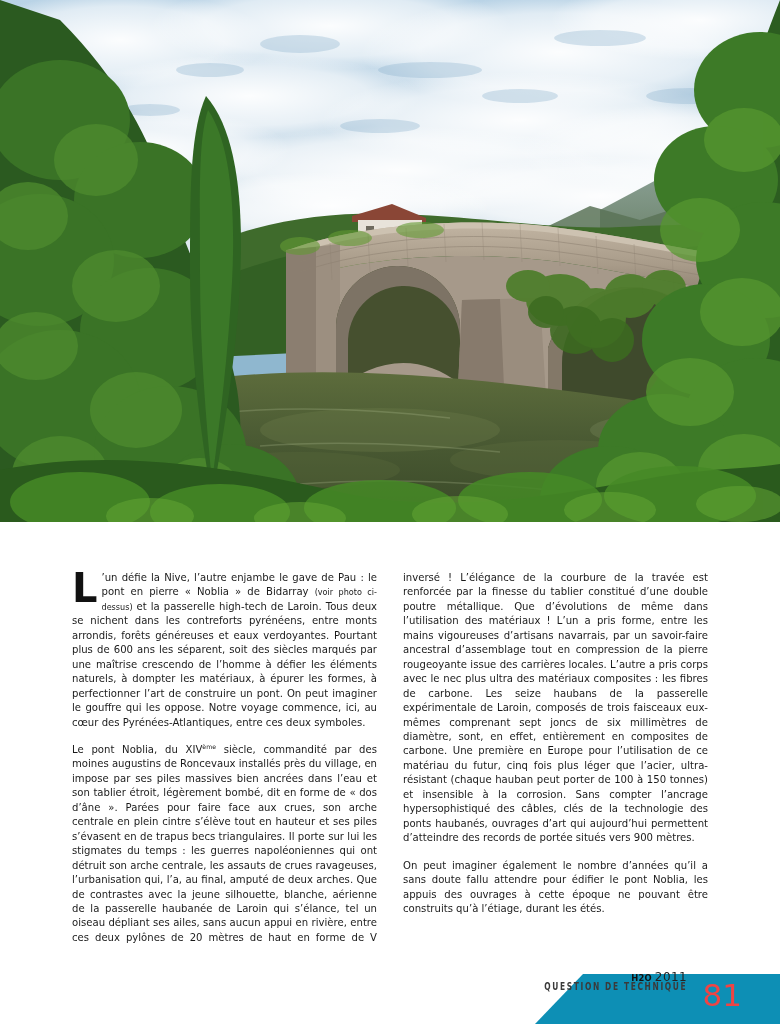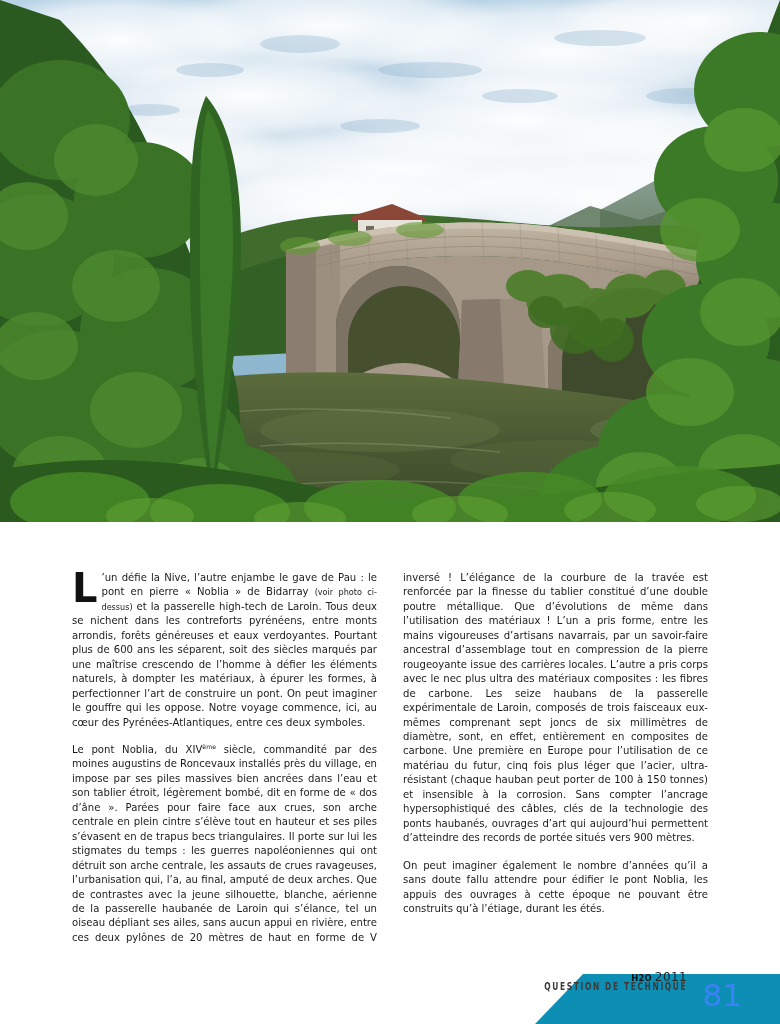--- a/index.html
+++ b/index.html
@@ -121,21 +121,21 @@
     color: #222222;
     letter-spacing: 0.4px;
   }
   .footer-pageno {
     position: absolute;
     right: 38px;
     top: 10px;
     font-family: "DejaVu Sans", sans-serif;
     font-size: 31px;
     font-weight: normal;
-    color: #3b82f6;
+    color: #ef4444;
     line-height: 38px;
     white-space: nowrap;
   }
 </style>
 </head>
 <body>
 
 <div class="photo">
   <svg viewBox="0 0 780 522" preserveAspectRatio="none">
     <defs>

